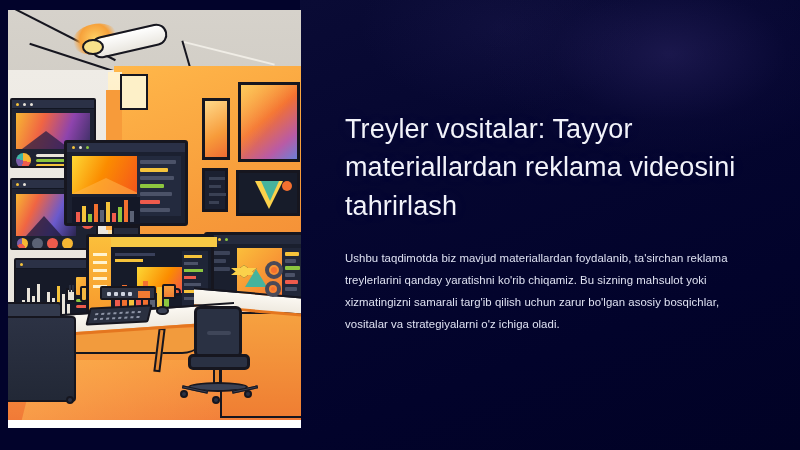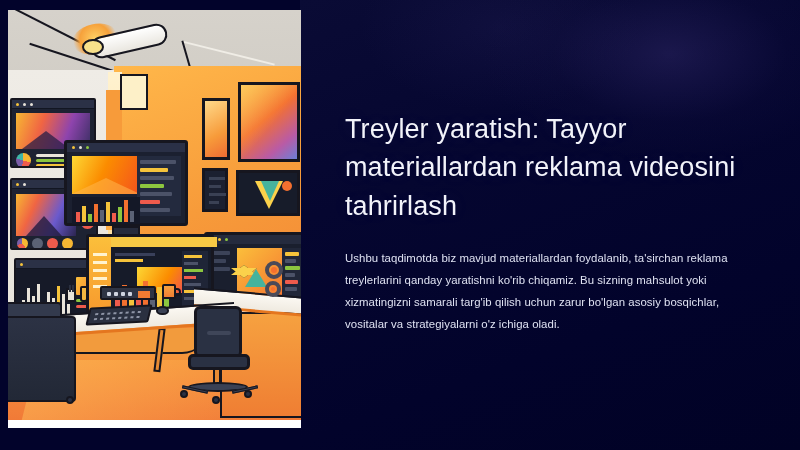--- a/index.html
+++ b/index.html
@@ -591,17 +591,17 @@
     <div class="il cw" style="left:204px;top:386px;"></div>
 
     <div class="il tower2"></div>
     <div class="il tower"></div>
     <div class="il cw" style="left:58px;top:386px;"></div>
 
     <div class="il bottom-strip"></div>
   </div>
 
   <div class="copy">
-    <h1 class="title">Treyler yaratish: Tayyor materiallardan reklama videosini tahrirlash</h1>
+    <h1 class="title">Treyler vositalar: Tayyor materiallardan reklama videosini tahrirlash</h1>
     <p class="body-text">Ushbu taqdimotda biz mavjud materiallardan foydalanib, ta'sirchan reklama treylerlarini qanday yaratishni ko'rib chiqamiz. Bu sizning mahsulot yoki xizmatingizni samarali targ'ib qilish uchun zarur bo'lgan asosiy bosqichlar, vositalar va strategiyalarni o'z ichiga oladi.</p>
   </div>
 
 </div>
 
 </body></html>

